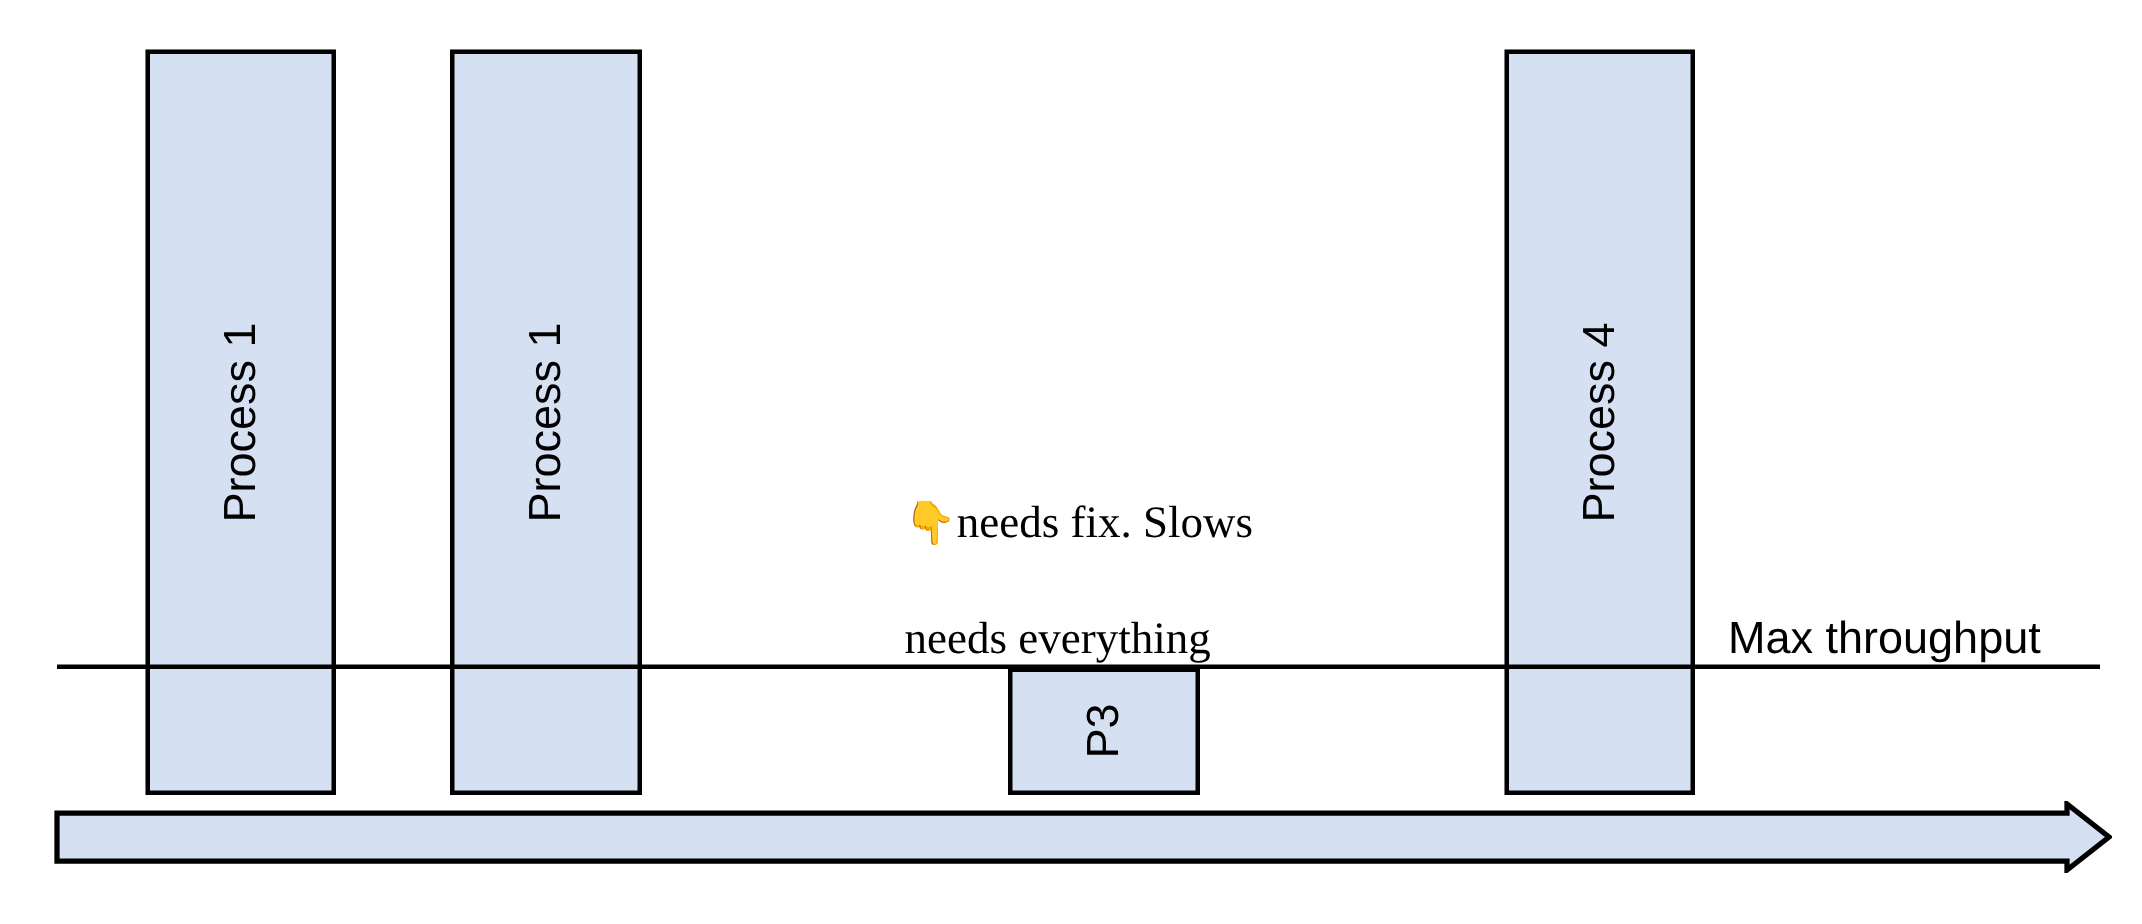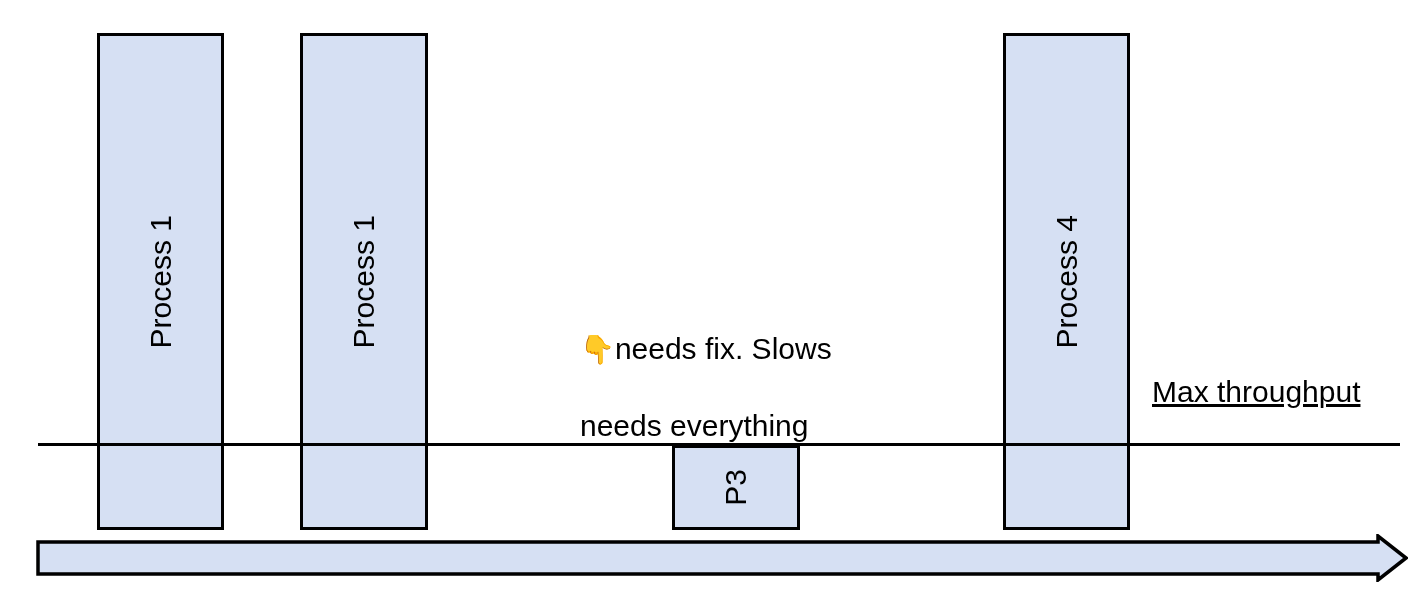--- a/index.html
+++ b/index.html
@@ -83,23 +83,23 @@
   <div class="bar" style="left:672px; top:445px; width:128px; height:85px;">
     <span class="bar-label">P3</span>
   </div>
 
   <div class="bar" style="left:1003px; top:33px; width:127px; height:497px;">
     <span class="bar-label">Process 4</span>
   </div>
 
   <div class="threshold-line" style="left:38px; top:443px; width:1362px; height:3px;"></div>
 
-  <div class="threshold-label" style="left:1152px; top:377px;text-decoration:underline;">Max throughput</div>
+  <div class="threshold-label" style="left:1152px; top:411px;">Max throughput</div>
 
-  <div class="annotation" style="left:580px; top:292px; width:330px;">
+  <div class="annotation" style="left:603px; top:292px; width:330px;font-family:Liberation Serif, serif;">
     <span style="font-size:28px;">👇</span><span>needs fix. Slows</span><br>
     <span>needs everything</span>
   </div>
 
   <svg class="time-arrow" viewBox="0 0 1372 48" preserveAspectRatio="none">
     <polygon points="2,8 1342,8 1342,2 1370,24 1342,46 1342,40 2,40" fill="#d6e0f3" stroke="#000000" stroke-width="3.5" stroke-linejoin="miter"></polygon>
   </svg>
 
 </div>
 

